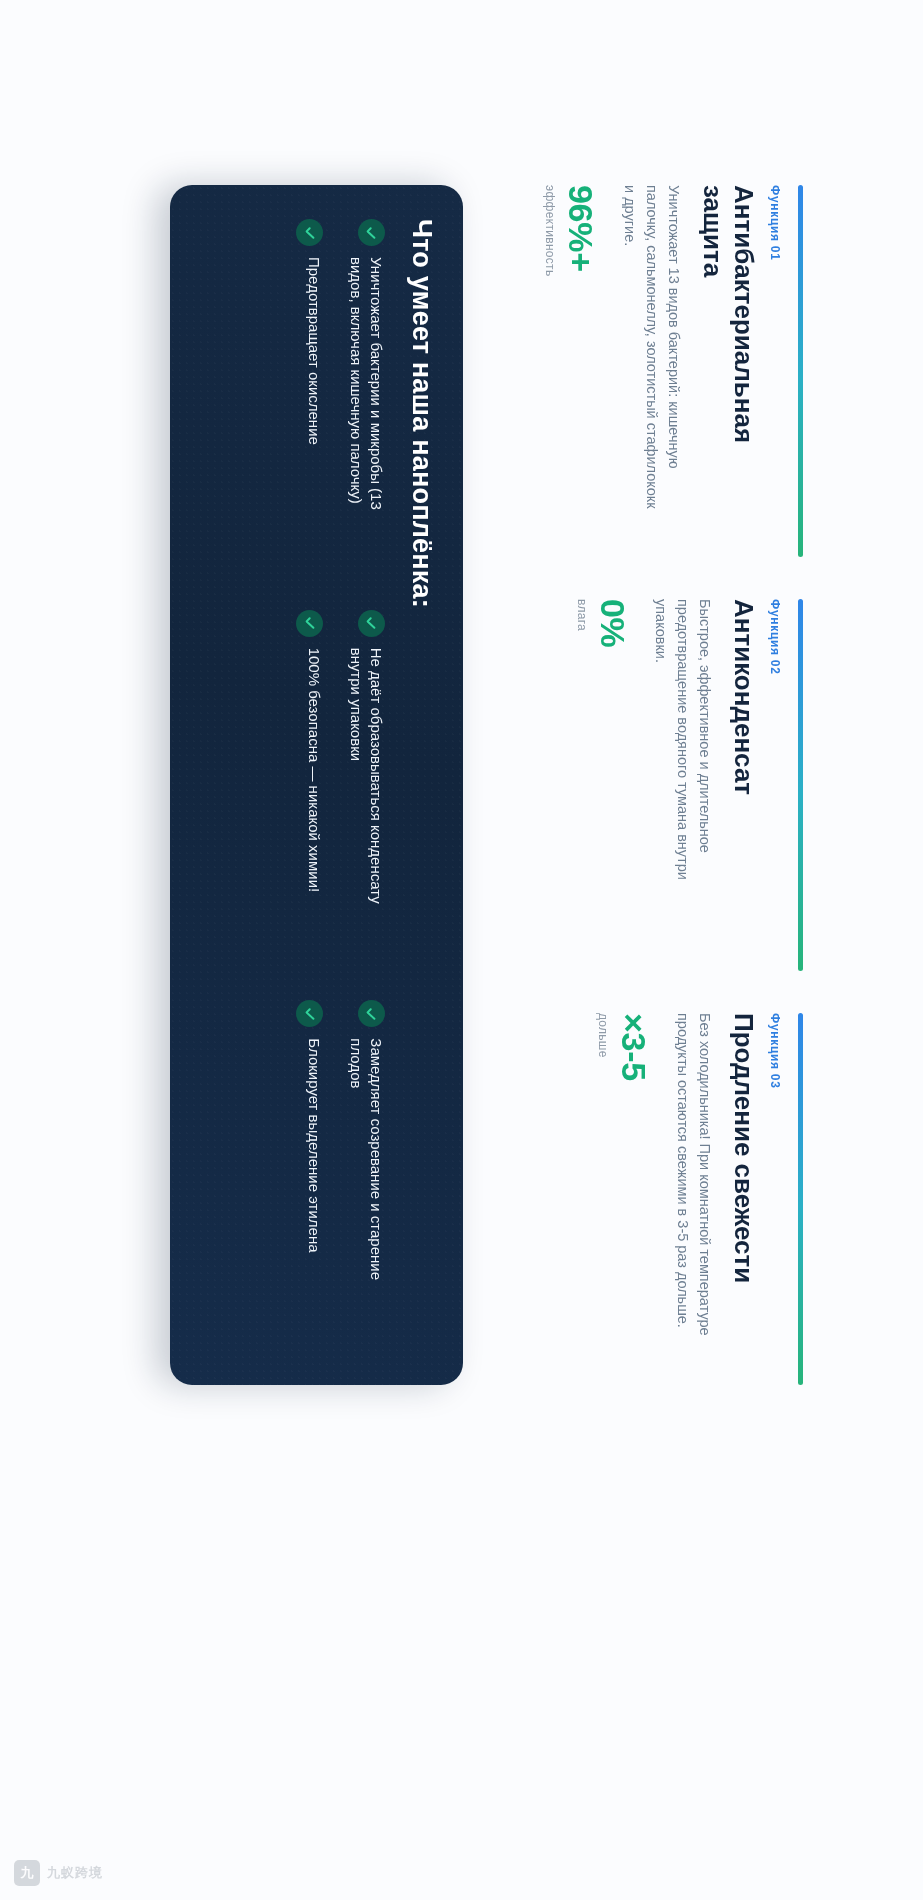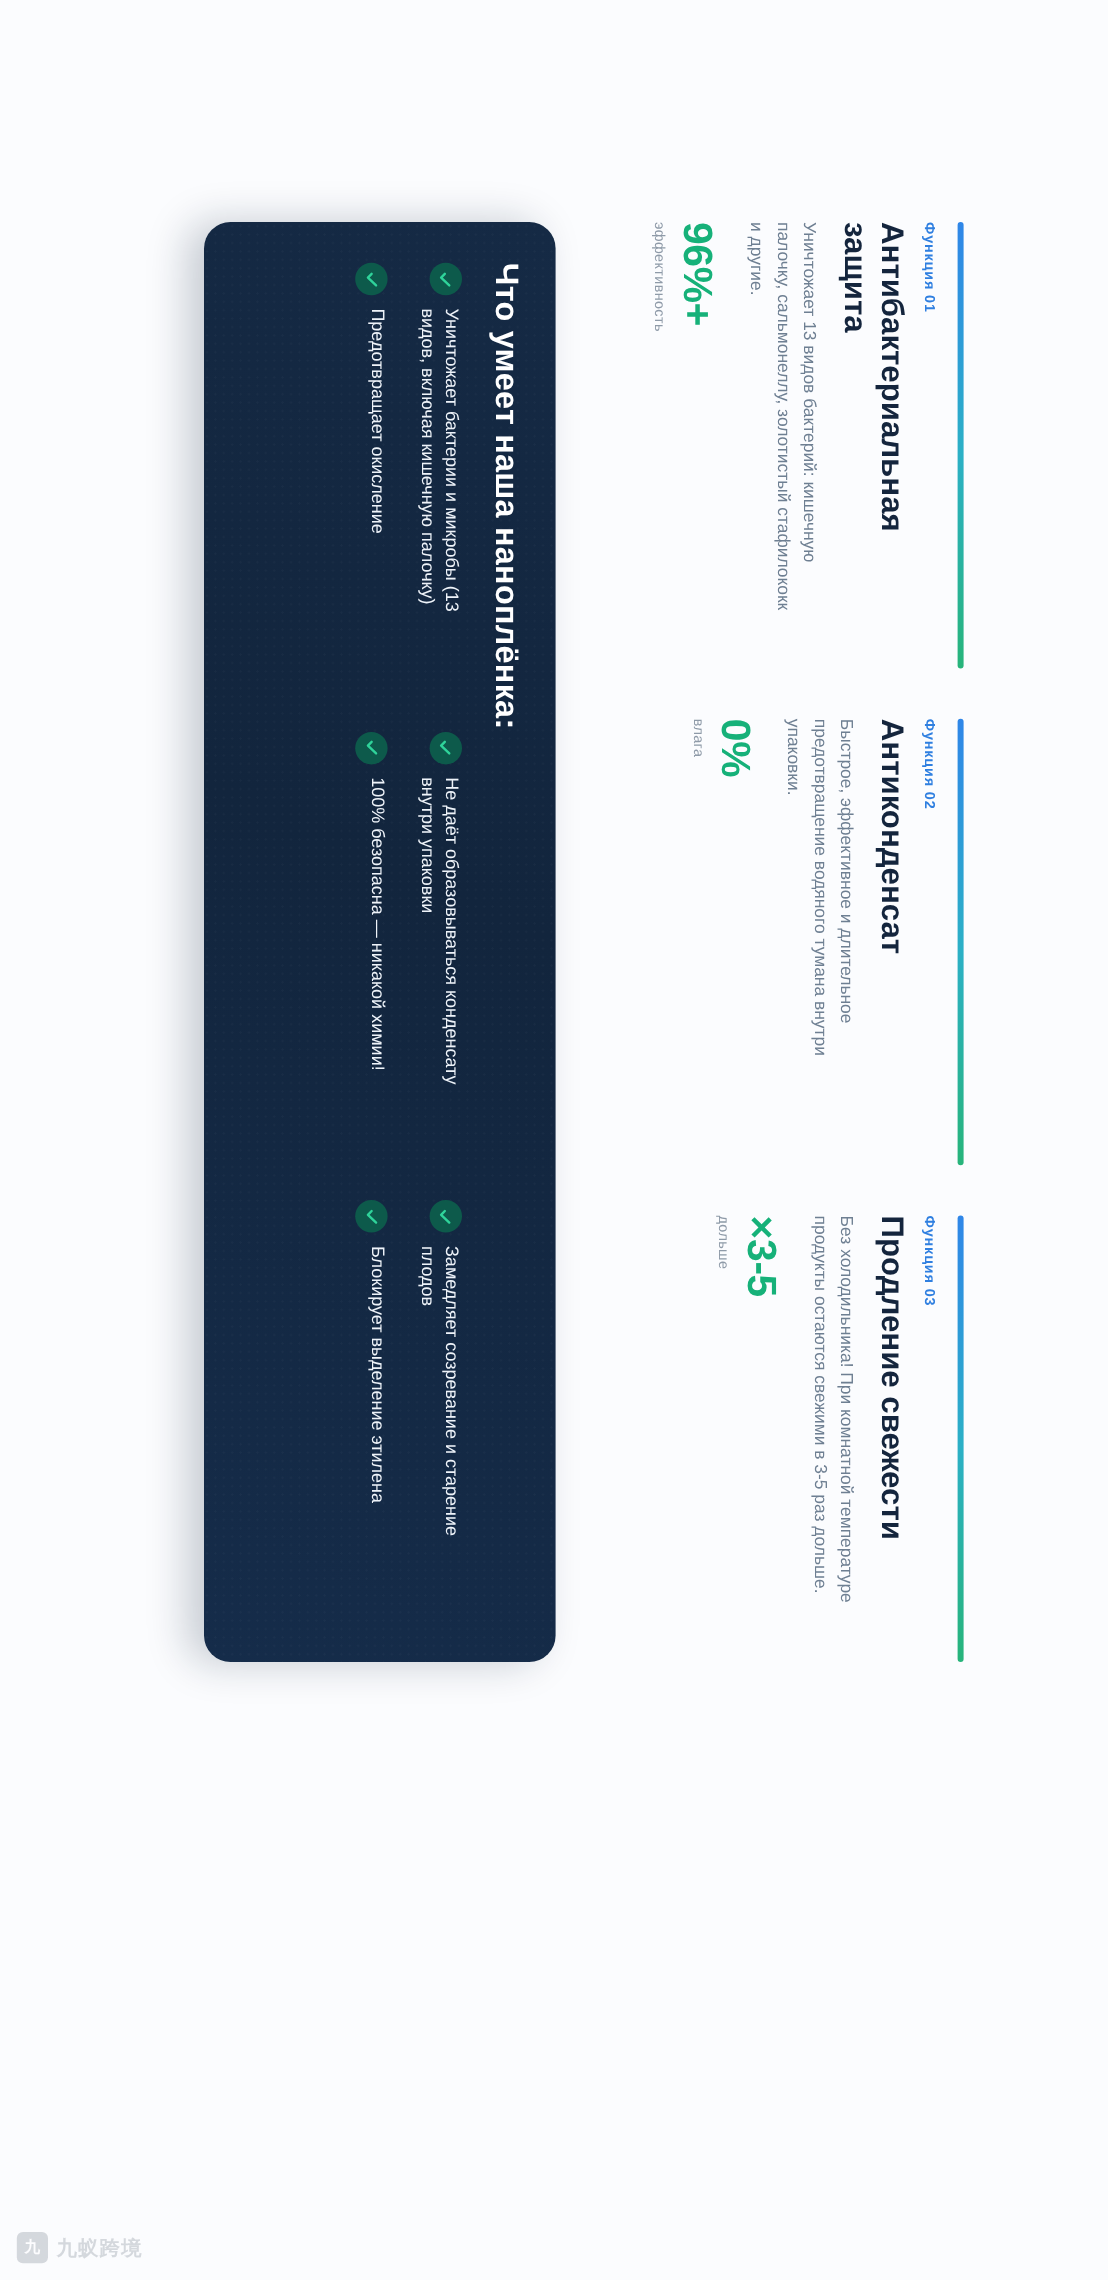--- a/index.html
+++ b/index.html
@@ -154,21 +154,21 @@
     border-radius: 5px;
     background: #7e8792;
     color: #fff;
     font-size: 13px;
     font-weight: 700;
     display: flex; align-items: center; justify-content: center;
     font-family: "Liberation Sans", sans-serif;
   }
   .wm-text {
     color: #7e8792;
-    font-size: 17px;
+    font-size: 13px;
     font-weight: 700;
     letter-spacing: 1px;
   }
 </style>
 </head>
 <body>
 
 <div id="rot-wrap">
   <div id="poster">
 

